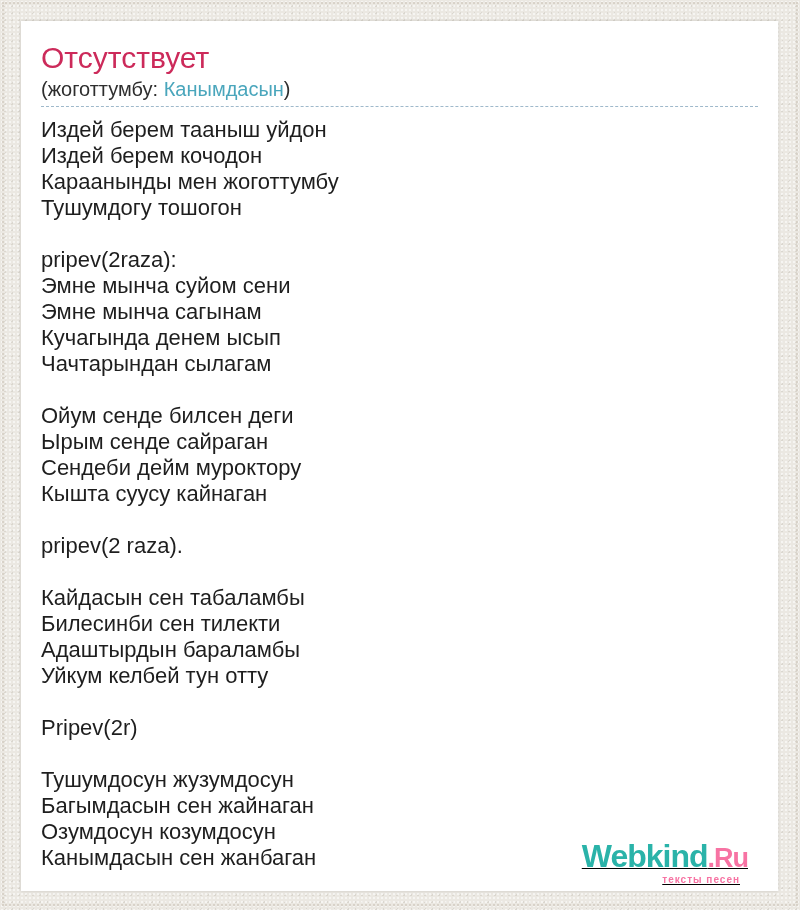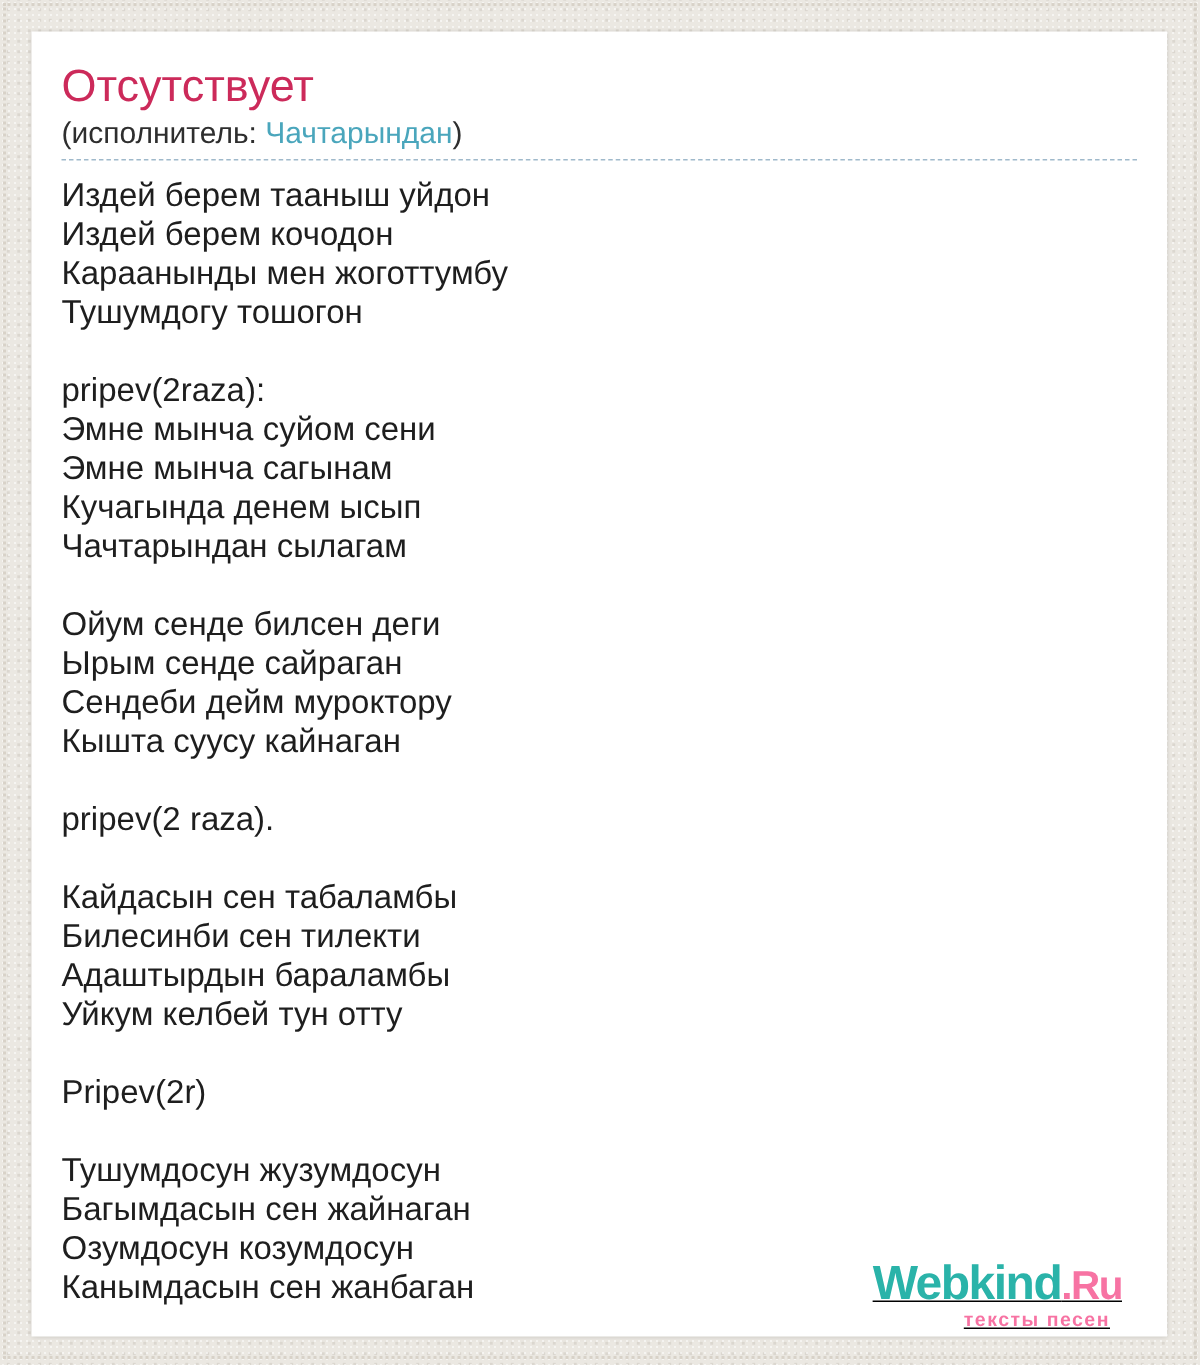--- a/index.html
+++ b/index.html
@@ -81,40 +81,40 @@
   }
   .logo-main {
     font-size: 32px;
     color: var(--logo-teal, #2ab3a9);
   }
   .logo-domain {
     font-size: 27px;
     color: var(--logo-pink, #f773a3);
   }
   .logo-tagline {
-    font-size: 13px;
+    font-size: 10px;
     line-height: 14px;
     font-weight: bold;
     letter-spacing: 1px;
     color: var(--logo-pink, #f773a3);
     margin-top: -5px;
     padding-right: 8px;
   }
 </style>
 </head>
 <body>
 
 <div class="page">
   <div class="seam-frame"></div>
 
   <div class="card">
 
     <h1 class="title">Отсутствует</h1>
 
-    <div class="artist-line"><span>(исполнитель: </span><a class="artist-link">Чачтарындан</a><span>)</span></div>
+    <div class="artist-line"><span>(жоготтумбу: </span><a class="artist-link">Канымдасын</a><span>)</span></div>
 
     <div class="lyrics">Издей берем тааныш уйдон
 Издей берем кочодон
 Караанынды мен жоготтумбу
 Тушумдогу тошогон
 
 pripev(2raza):
 Эмне мынча суйом сени
 Эмне мынча сагынам
 Кучагында денем ысып

